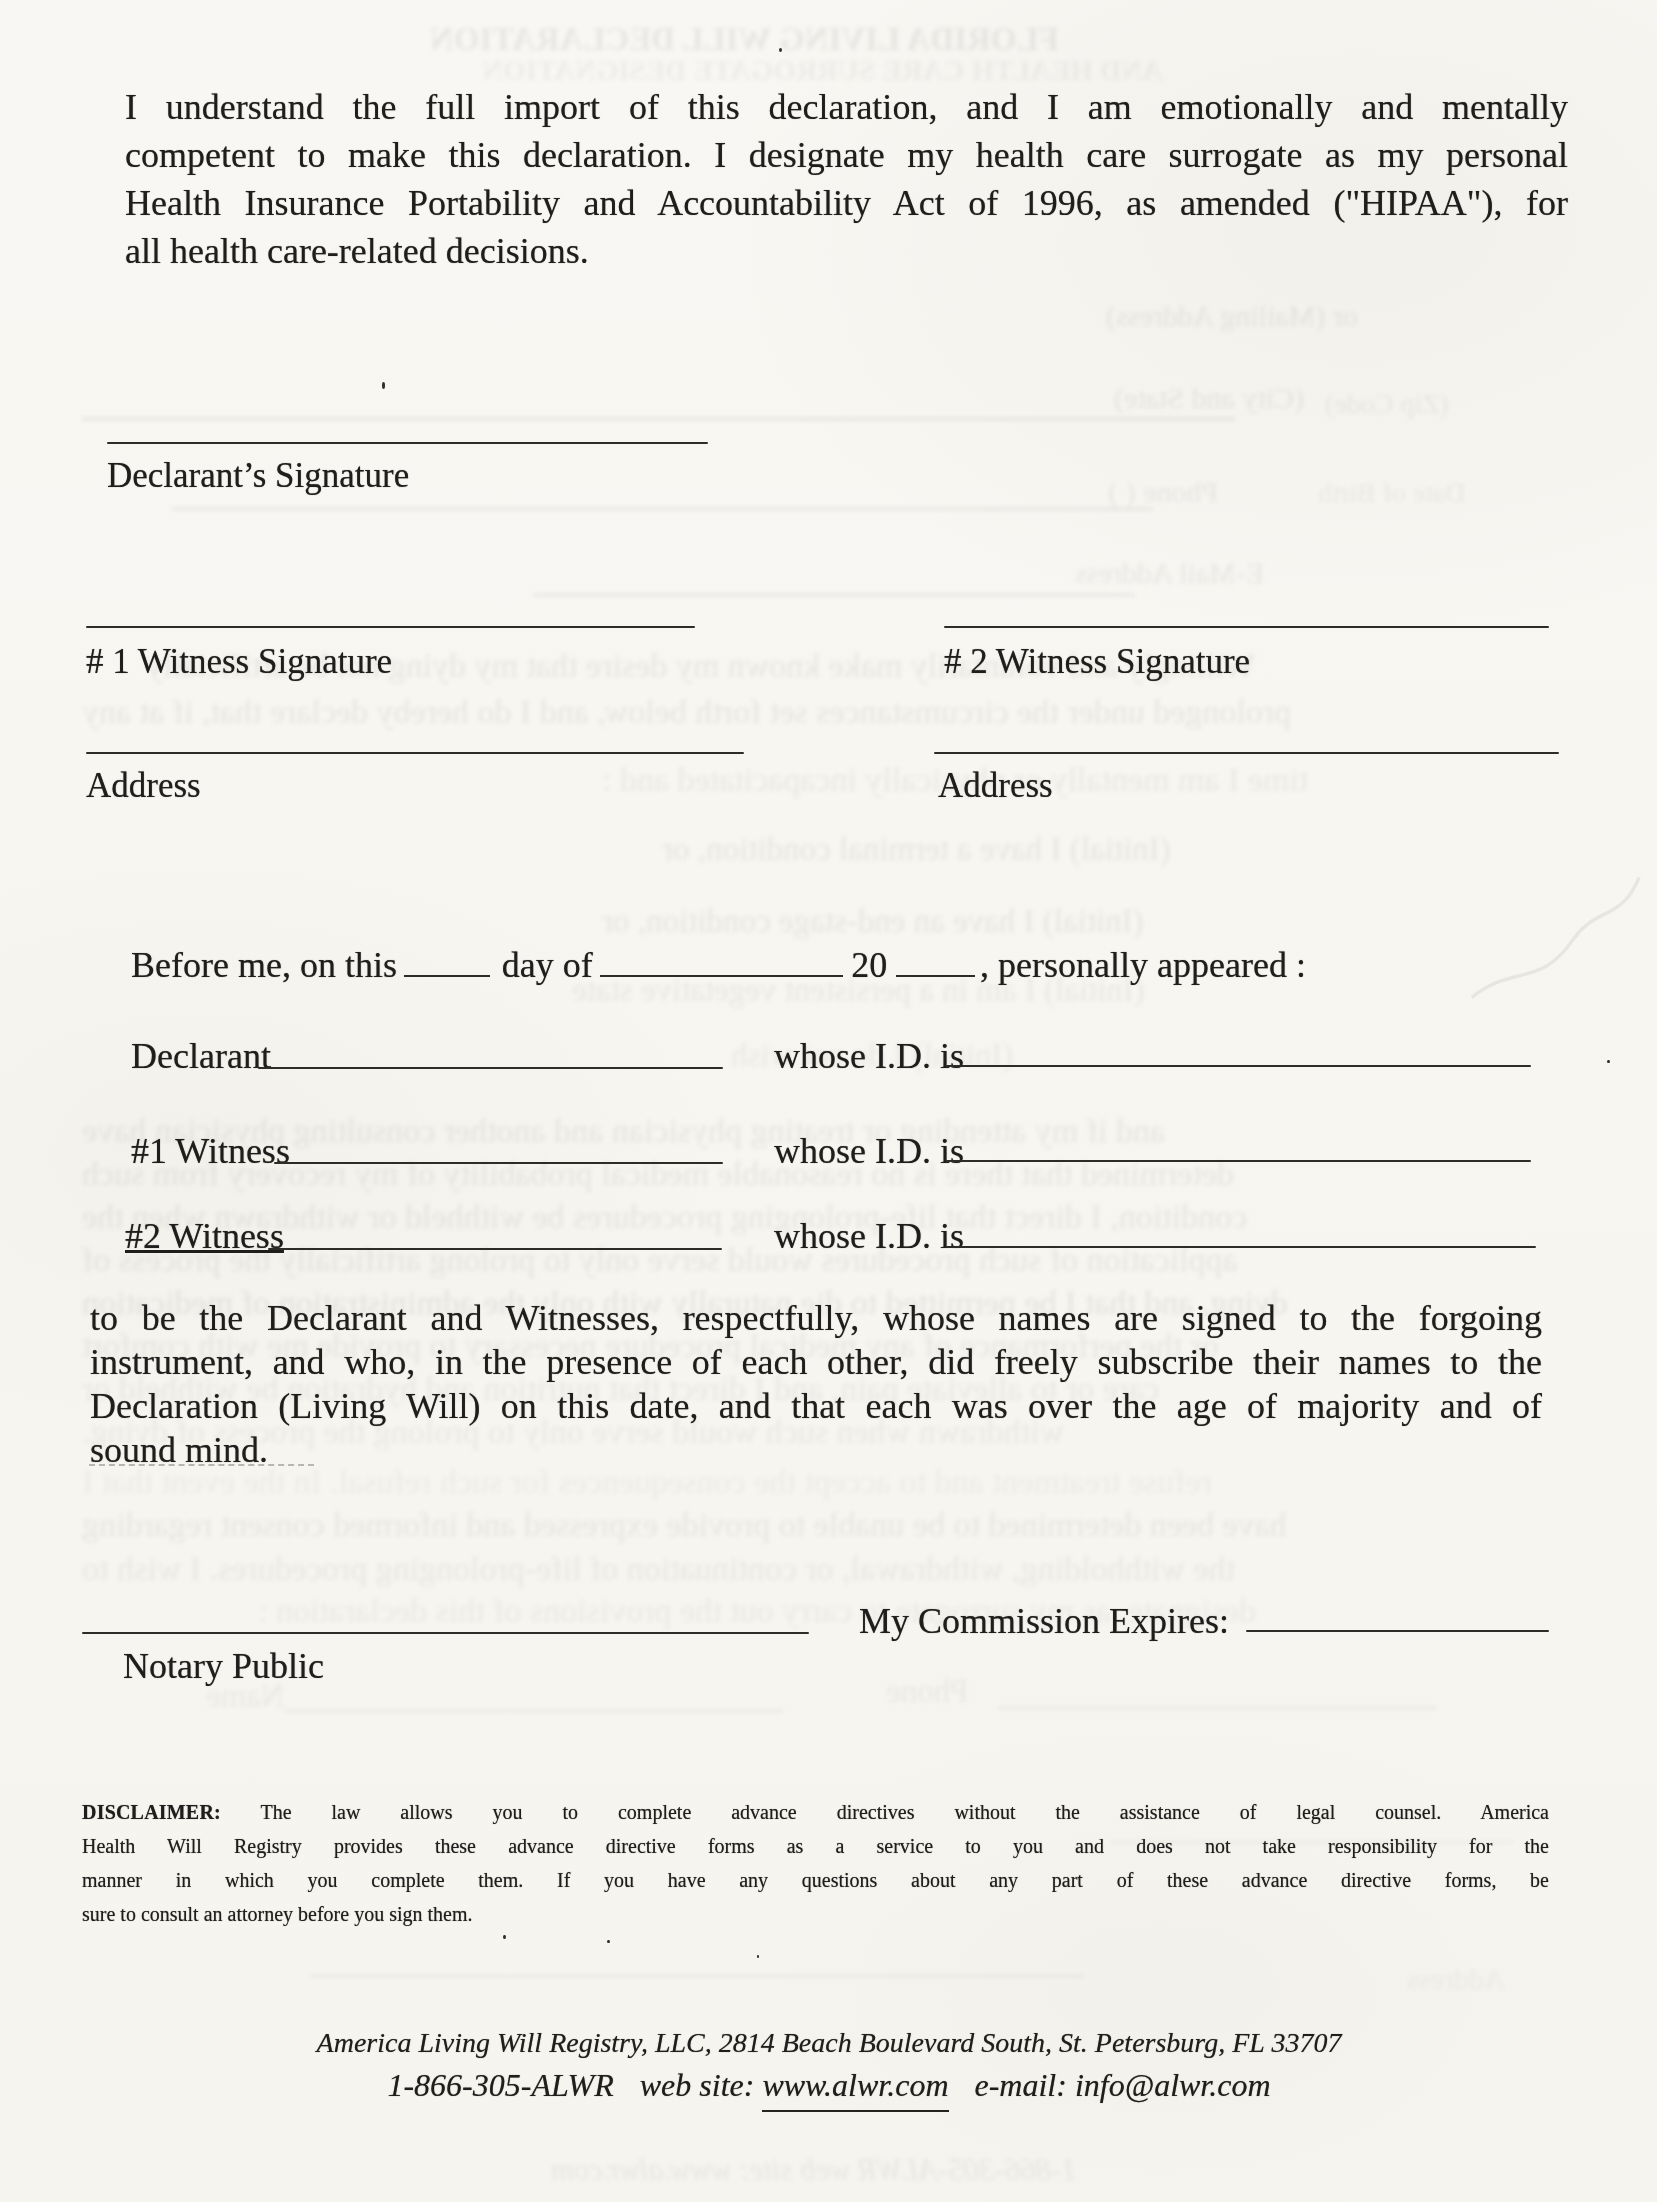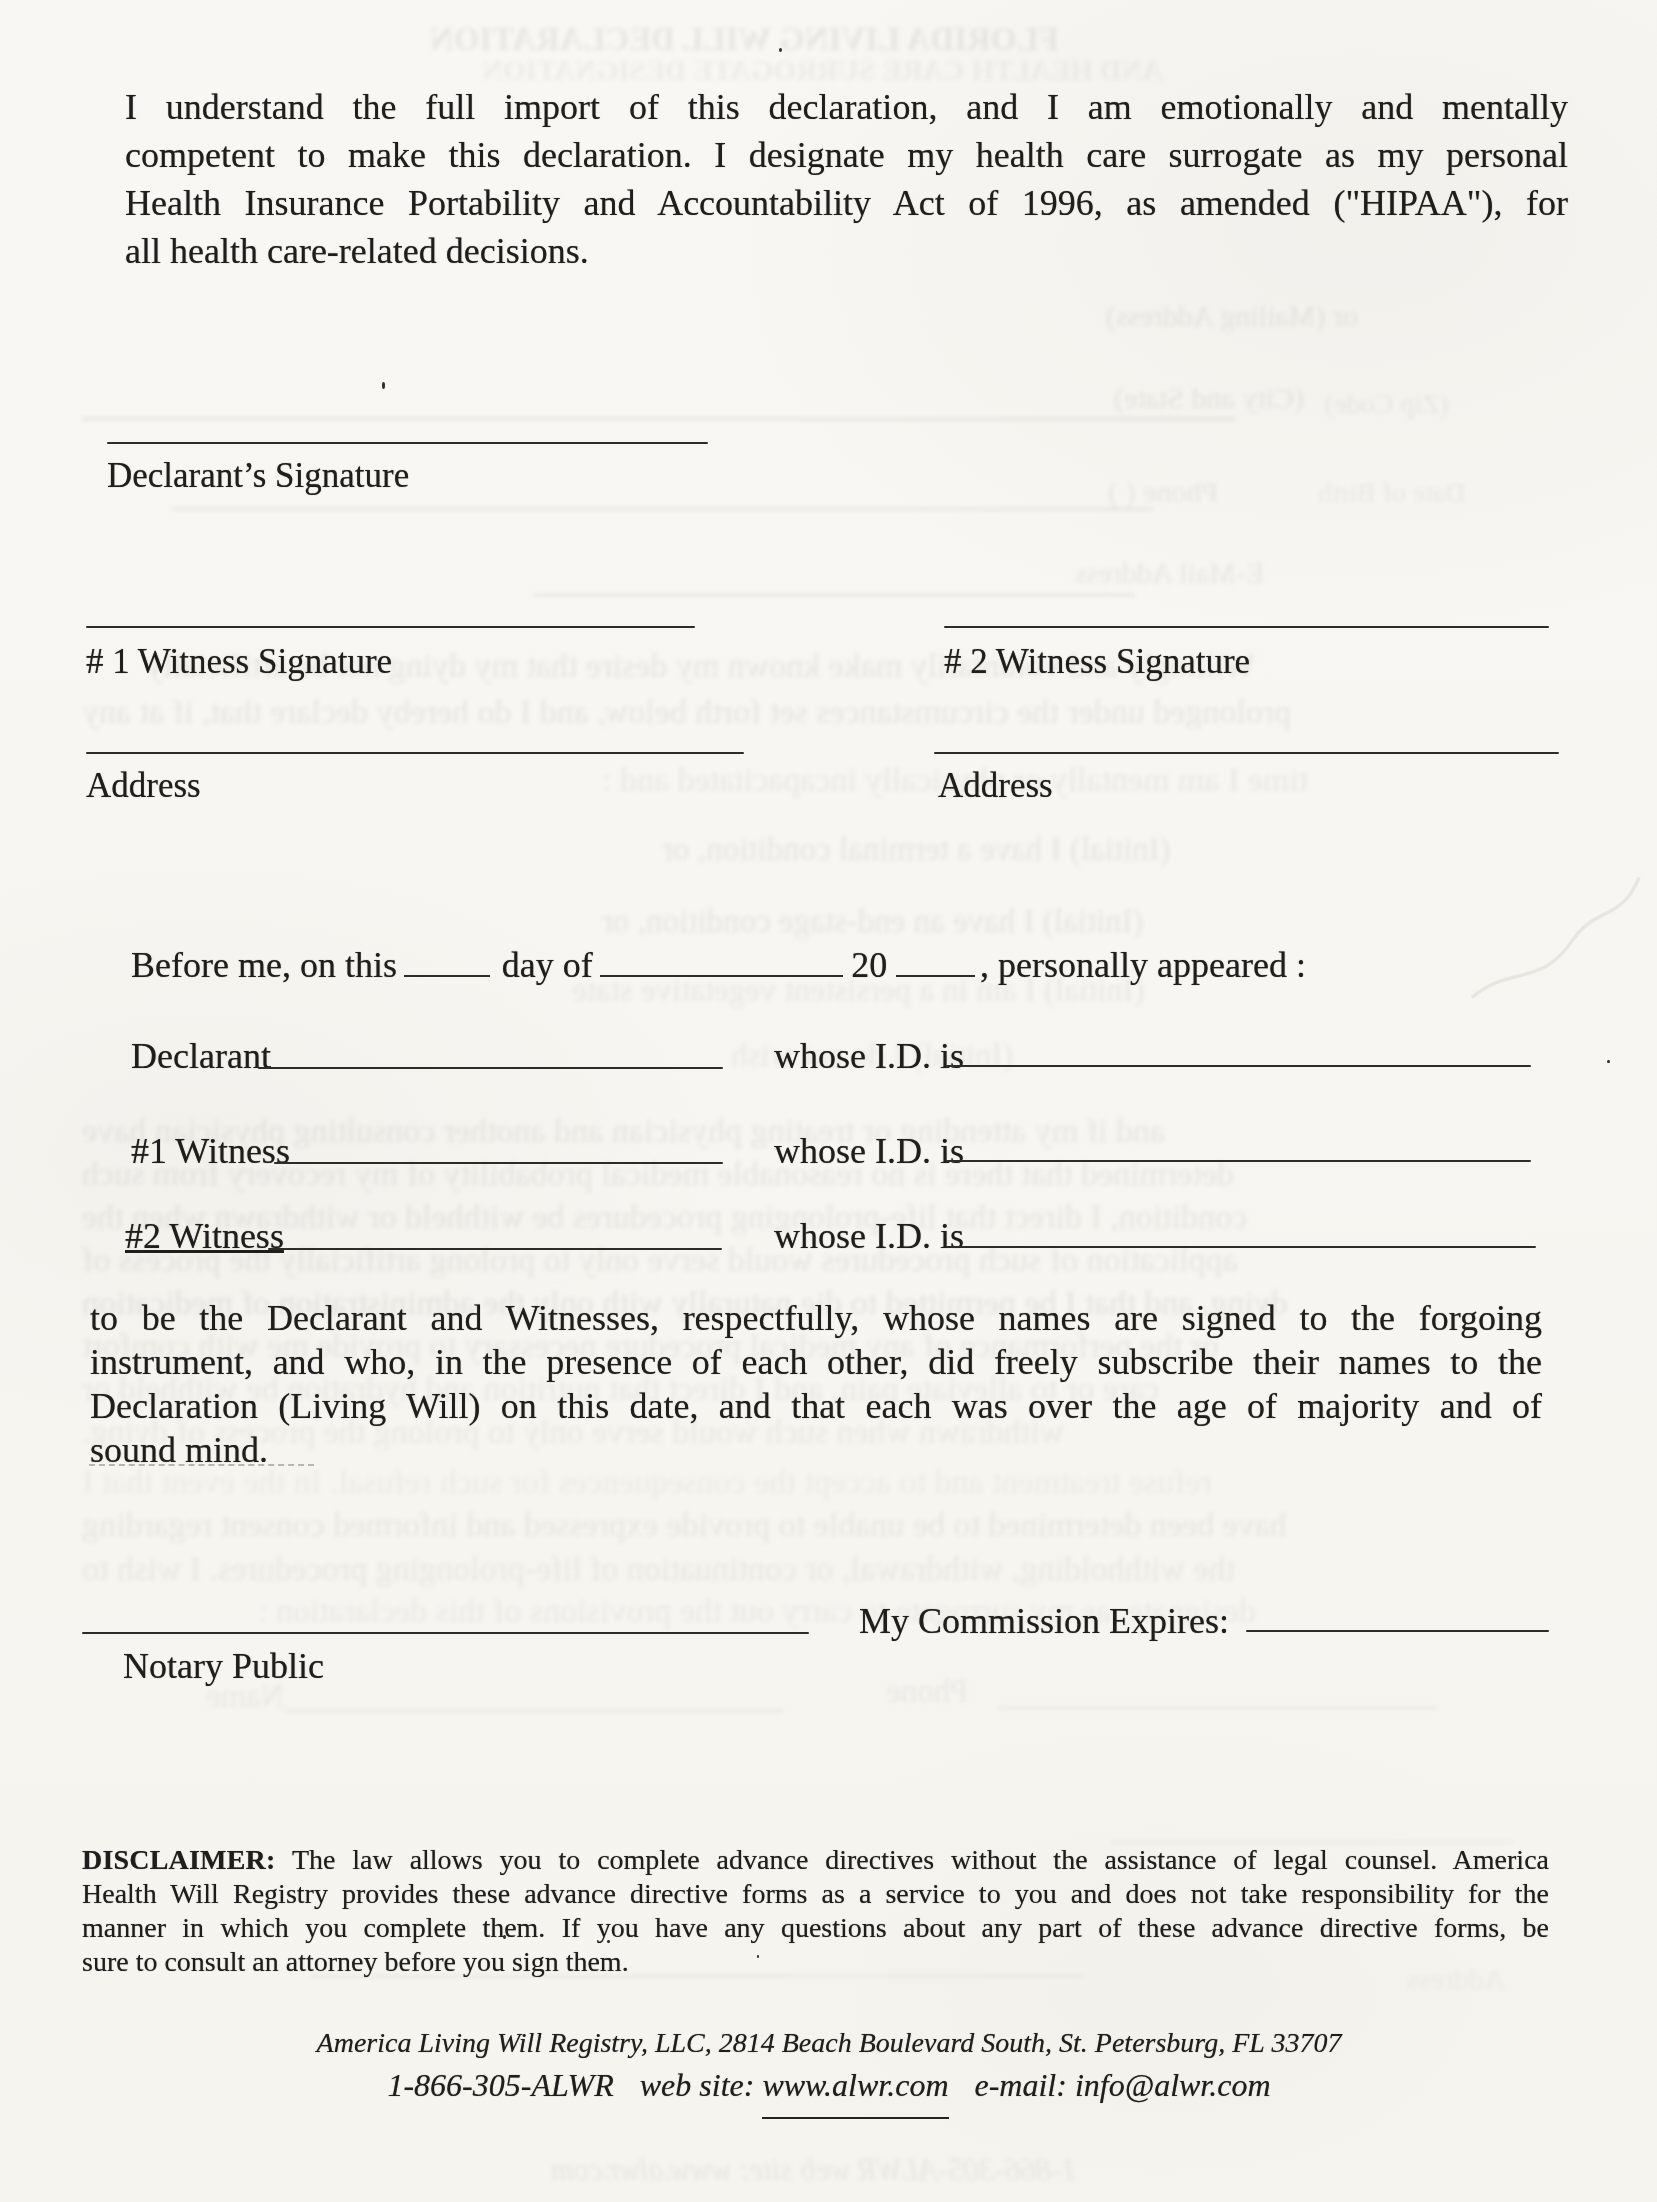--- a/index.html
+++ b/index.html
@@ -14,37 +14,37 @@
     color:#1f1e1c;
   }
   .txt{position:absolute;white-space:nowrap;text-shadow:0 0 0.9px rgba(25,23,20,.65);}
   .para{position:absolute;}
   .jline{text-align:justify;text-align-last:justify;text-shadow:0 0 0.9px rgba(25,23,20,.6);}
   .lline{text-align:left;text-align-last:left;text-shadow:0 0 0.9px rgba(25,23,20,.6);}
   .intro{left:102px;top:83px;width:1443px;font-size:36px;margin-left:23px;}
   .intro div{height:48px;line-height:48px;}
   .attest{left:90px;top:1296px;width:1452px;font-size:36px;}
   .attest div{height:44px;line-height:44px;}
-  .disclaimer{left:82px;top:1795px;width:1467px;font-size:28px;margin-top:48px;}
+  .disclaimer{left:82px;top:1795px;width:1467px;font-size:20px;}
   .disclaimer div{height:34px;line-height:34px;}
   .disclaimer strong{letter-spacing:0.2px;}
   .hline{position:absolute;height:0;border-top:2.6px solid #2d2c29;filter:blur(0.5px);border-radius:1.7px;}
   .label{font-size:35px;}
   .big{font-size:36px;margin-left:41px;}
   .blank{display:inline-block;border-bottom:2.6px solid #2d2c29;height:31px;filter:blur(0.2px);}
   .b1{width:86px;margin:0 12px 0 6.9px;}
   .b2{width:243px;margin:0 8.6px 0 6.9px;}
   .b3{width:79px;margin:0 5.2px 0 8.6px;}
   .dashed{position:absolute;height:0;border-top:2.6px dashed rgba(70,66,60,.35);filter:blur(0.5px);}
   .footer1{position:absolute;left:0;top:2027px;width:1658px;text-align:center;
            font-style:italic;font-size:28px;text-shadow:0 0 0.9px rgba(25,23,20,.6);}
   .footer2{position:absolute;left:0;top:2067px;width:1658px;text-align:center;
            font-style:italic;font-size:32px;text-shadow:0 0 0.9px rgba(25,23,20,.6);}
   .footer2 .seg{margin:0 26px;}
-  .footer2 .url{border-bottom:2.6px solid #24231f;padding-bottom:14px;}
+  .footer2 .url{border-bottom:2.6px solid #24231f;padding-bottom:7px;}
   .ghost{position:absolute;white-space:nowrap;color:#6f6e6b;transform:scaleX(-1);
          filter:blur(2.2px);line-height:1.1;font-family:"Liberation Serif",serif;}
   .gline{position:absolute;height:0;border-top:2.6px solid #6f6e6b;filter:blur(1.9px);}
   .spk{position:absolute;background:#34312d;border-radius:50%;filter:blur(0.5px);}
   .crease{position:absolute;left:1463px;top:860px;opacity:.35;}
 </style>
 </head>
 <body>
 
 <div class="page">

